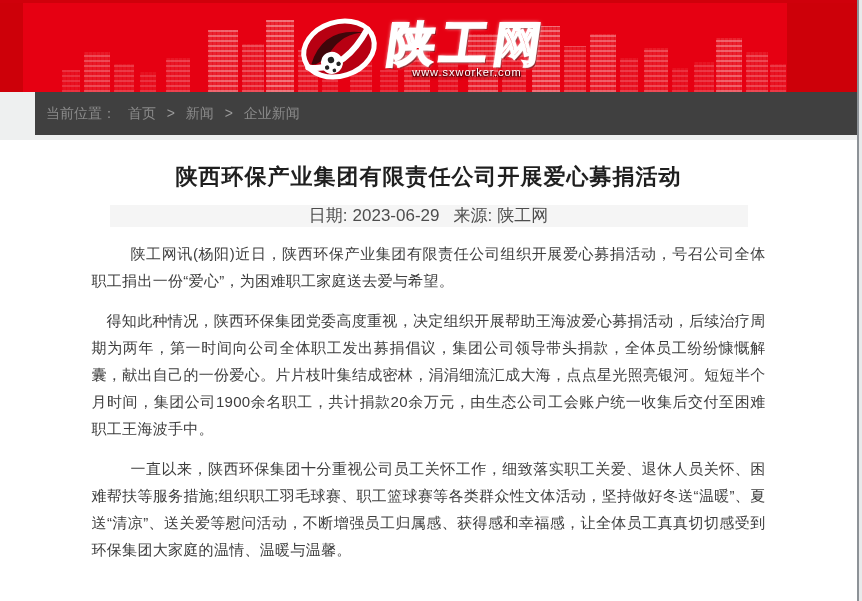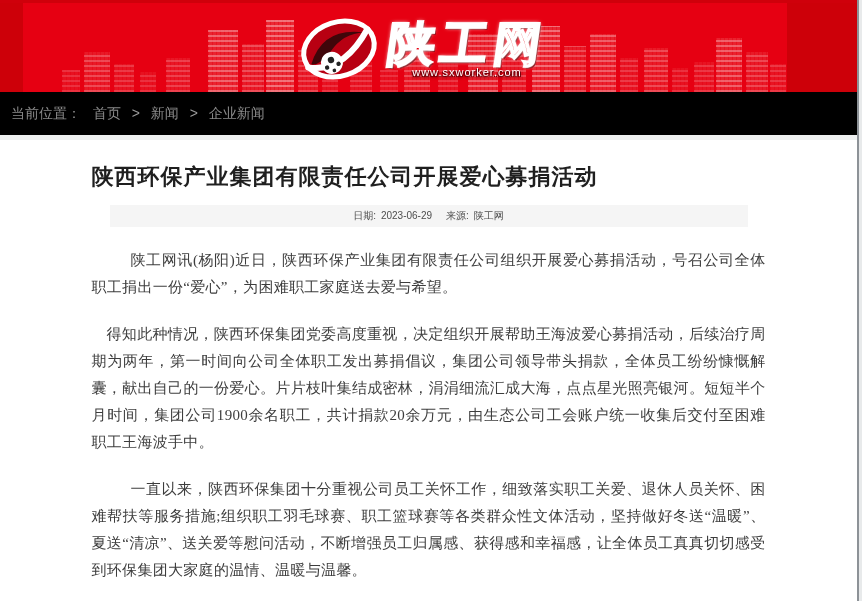--- a/index.html
+++ b/index.html
@@ -45,47 +45,47 @@
     font-family:"DejaVu Sans","Liberation Sans",sans-serif;
   }
   .logo-url{
     font-size:11px;font-weight:normal;color:#ffffff;
     text-shadow:1px 1px 0 #70000a,-1px 1px 0 #70000a,0 2px 3px #5c0005;
     letter-spacing:1px;margin-top:-2px;text-align:center;
   }
 
   
   .breadcrumb-bar{
-    background:#000000;height:43px;line-height:43px;
-    padding-left:11px;font-size:14px;color:#8b8b8b;
+    background:#404040;height:43px;line-height:43px;
+    padding-left:11px;font-size:14px;color:#8b8b8b;margin-left:35px;
   }
   .breadcrumb-bar a{color:#8b8b8b;text-decoration:none;cursor:pointer;}
   .breadcrumb-bar .sep{margin:0 7px;color:#9a9a9a;}
   .breadcrumb-bar .crumb-label{margin-right:8px;}
 
   
   .content{
     background:#ffffff;margin-top:5px;
     min-height:461px;box-sizing:border-box;padding-top:1px;
   }
   .article{width:674px;margin:0 auto;}
   .article h1{
-    margin:21px 0 13px 0;
+    margin:21px 0 13px 0;text-align:center;
     font-size:22px;color:#1f1f1f;font-weight:bold;letter-spacing:1px;
   }
   .meta-bar{
     background:#f5f5f5;height:22px;line-height:22px;
-    text-align:center;font-size:10px;color:#4d4d4d;
+    text-align:center;font-size:17px;color:#4d4d4d;
     margin:0 18px;
   }
   .meta-bar .mspace{display:inline-block;width:14px;}
   .meta-bar .sspace{display:inline-block;width:5px;}
   .para{
     font-size:15px;line-height:27px;color:#3d3d3d;
-    margin:20px 0;text-align:justify;letter-spacing:.3px;font-family:Liberation Serif, serif;
+    margin:13px 0;text-align:justify;letter-spacing:.3px;
   }
   .indent2{text-indent:2.6em;}
   .indent1{text-indent:1em;}
 
   
   .window-edge{position:absolute;top:0;right:3px;width:2px;height:601px;background:#8d9297;z-index:50;}
   .window-sliver{position:absolute;top:0;right:0;width:3px;height:601px;background:#e8eaeb;z-index:49;}
 </style>
 </head>
 <body>

